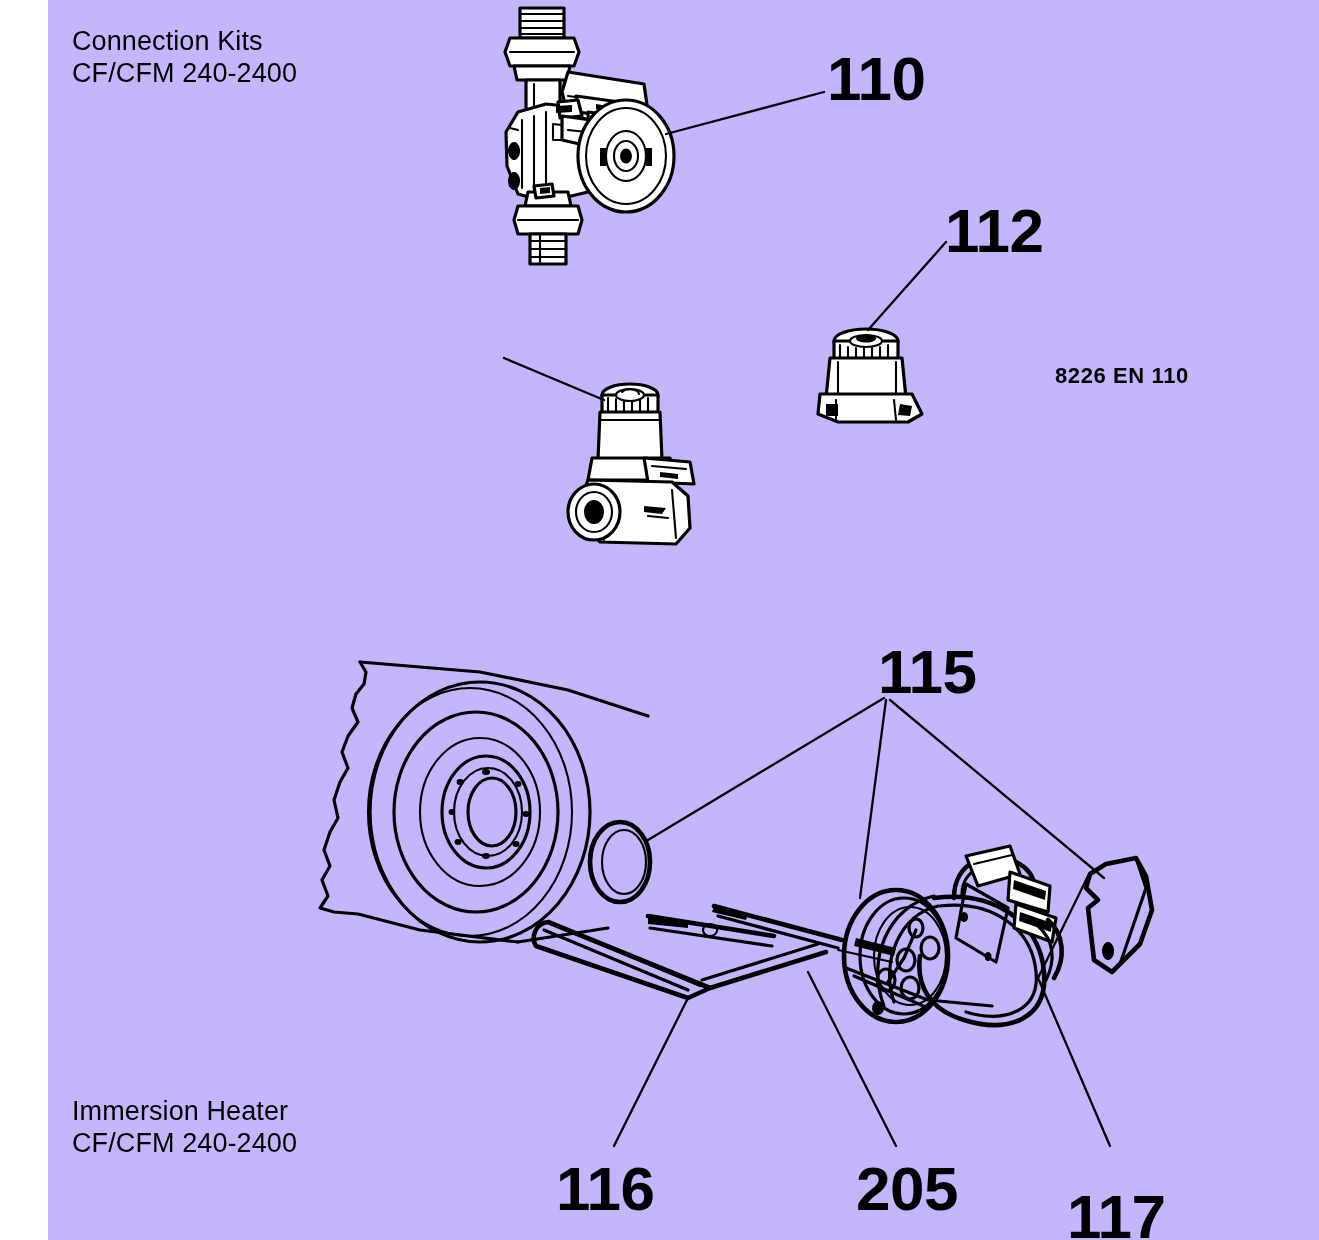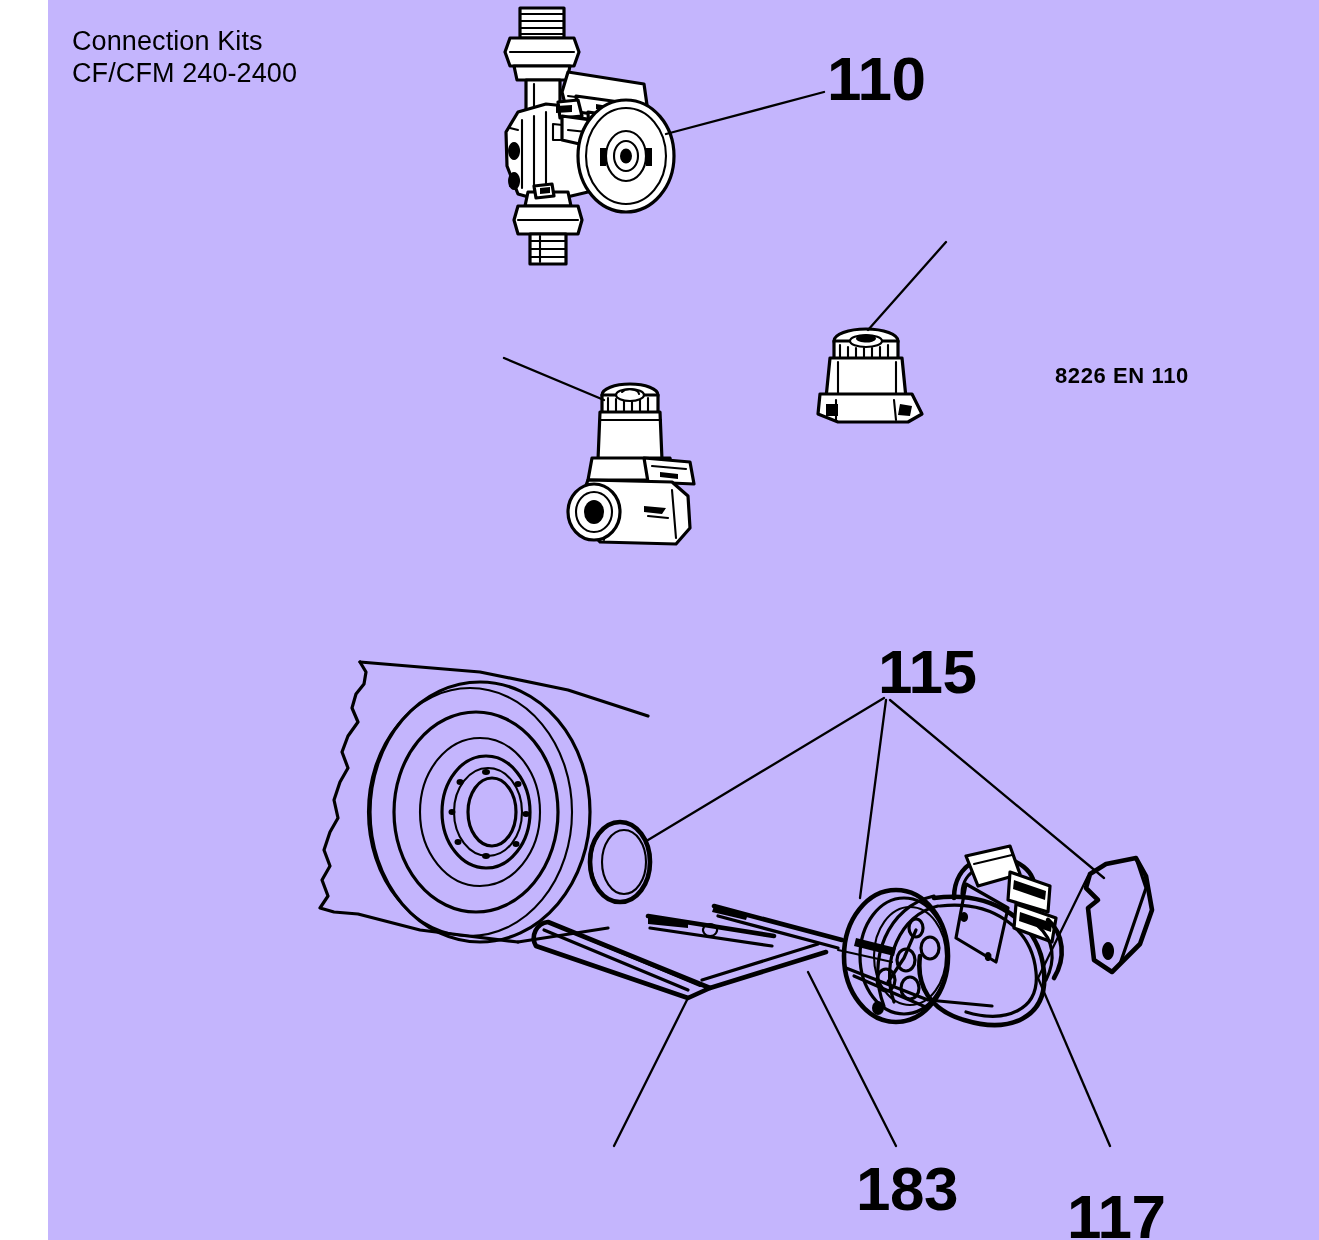--- a/index.html
+++ b/index.html
@@ -301,21 +301,25 @@
       <path class="lead" d="M836 698 L600 840"></path>
       <path class="lead" d="M838 700 L812 898"></path>
       <path class="lead" d="M842 700 L1056 878"></path>
     </g>
 
   </svg>
 
   <div class="txt section-label" id="lbl-connection"><span>Connection Kits</span>
 <span>CF/CFM 240-2400</span></div>
 
+  <div class="txt section-label" id="lbl-immersion"><span>Immersion Heater</span>
+<span>CF/CFM 240-2400</span></div>
 
   <div class="txt code-label" id="lbl-code">8226 EN 110</div>
 
   <div class="txt callout" id="cal-110">110</div>
+  <div class="txt callout" id="cal-112">112</div>
   <div class="txt callout" id="cal-115">115</div>
-  <div class="txt callout" id="cal-118">183</div>
+  <div class="txt callout" id="cal-116">116</div>
+  <div class="txt callout" id="cal-118">205</div>
   <div class="txt callout" id="cal-117">117</div>
 
 </div>
 
 </body></html>

